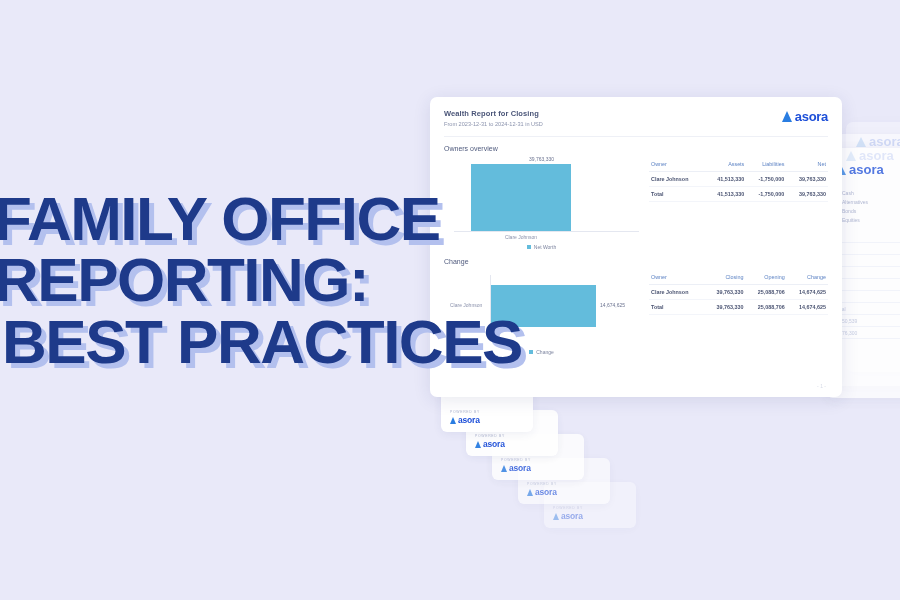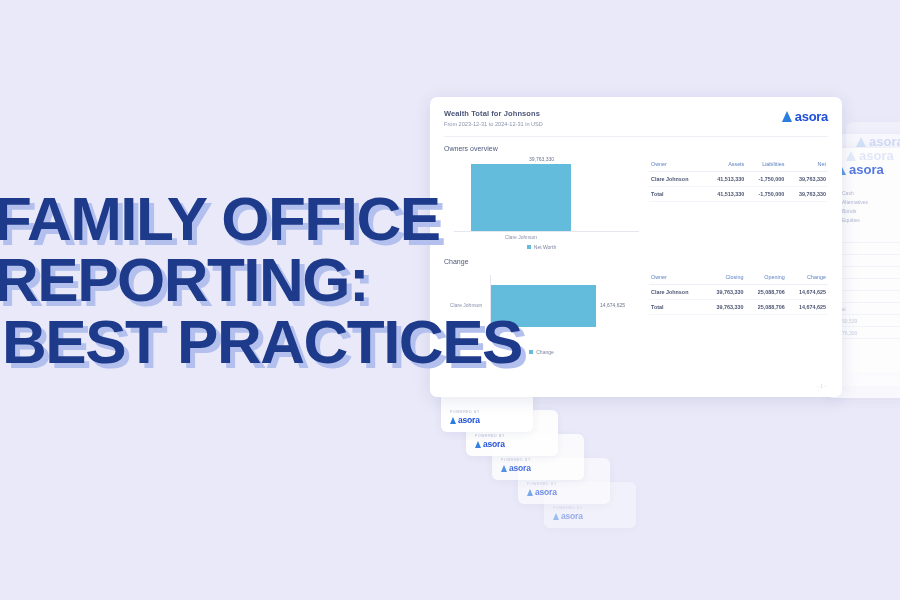--- a/index.html
+++ b/index.html
@@ -331,21 +331,21 @@
       <span class="pb-tri"></span>
       <span class="pb-word">asora</span>
     </div>
   </div>
 </div>
 
 <div class="report-card">
 
   <div class="report-head">
     <div>
-      <div class="report-title">Wealth Total for Johnsons</div>
+      <div class="report-title">Wealth Report for Closing</div>
       <div class="report-sub">From 2023-12-31 to 2024-12-31 in USD</div>
     </div>
     <div class="logo">
       <span class="logo-tri"></span>
       <span class="logo-word">asora</span>
     </div>
   </div>
 
   <div class="divider"></div>
 

